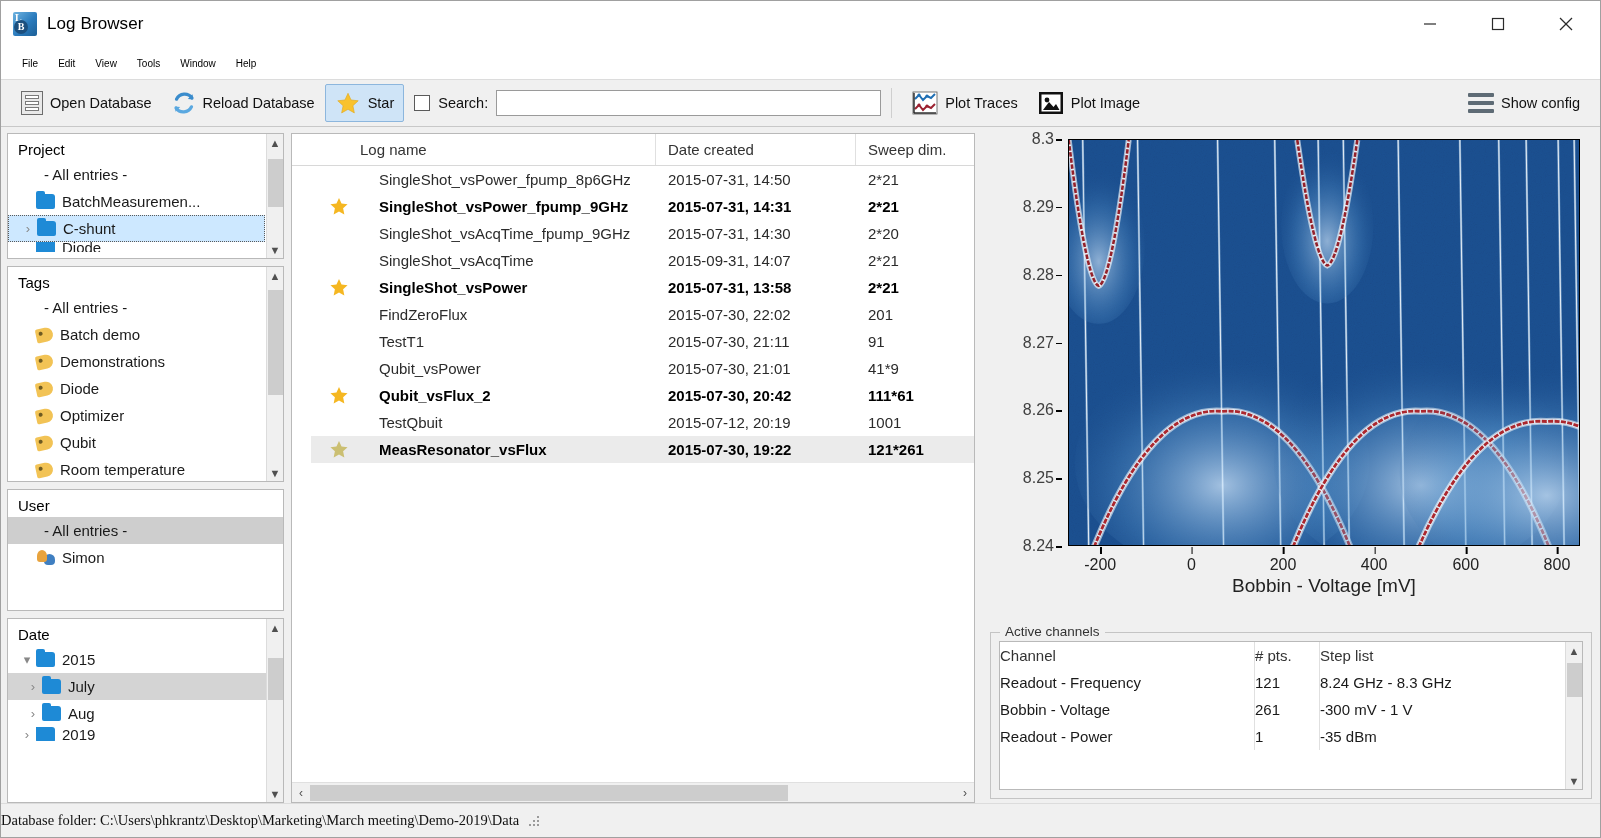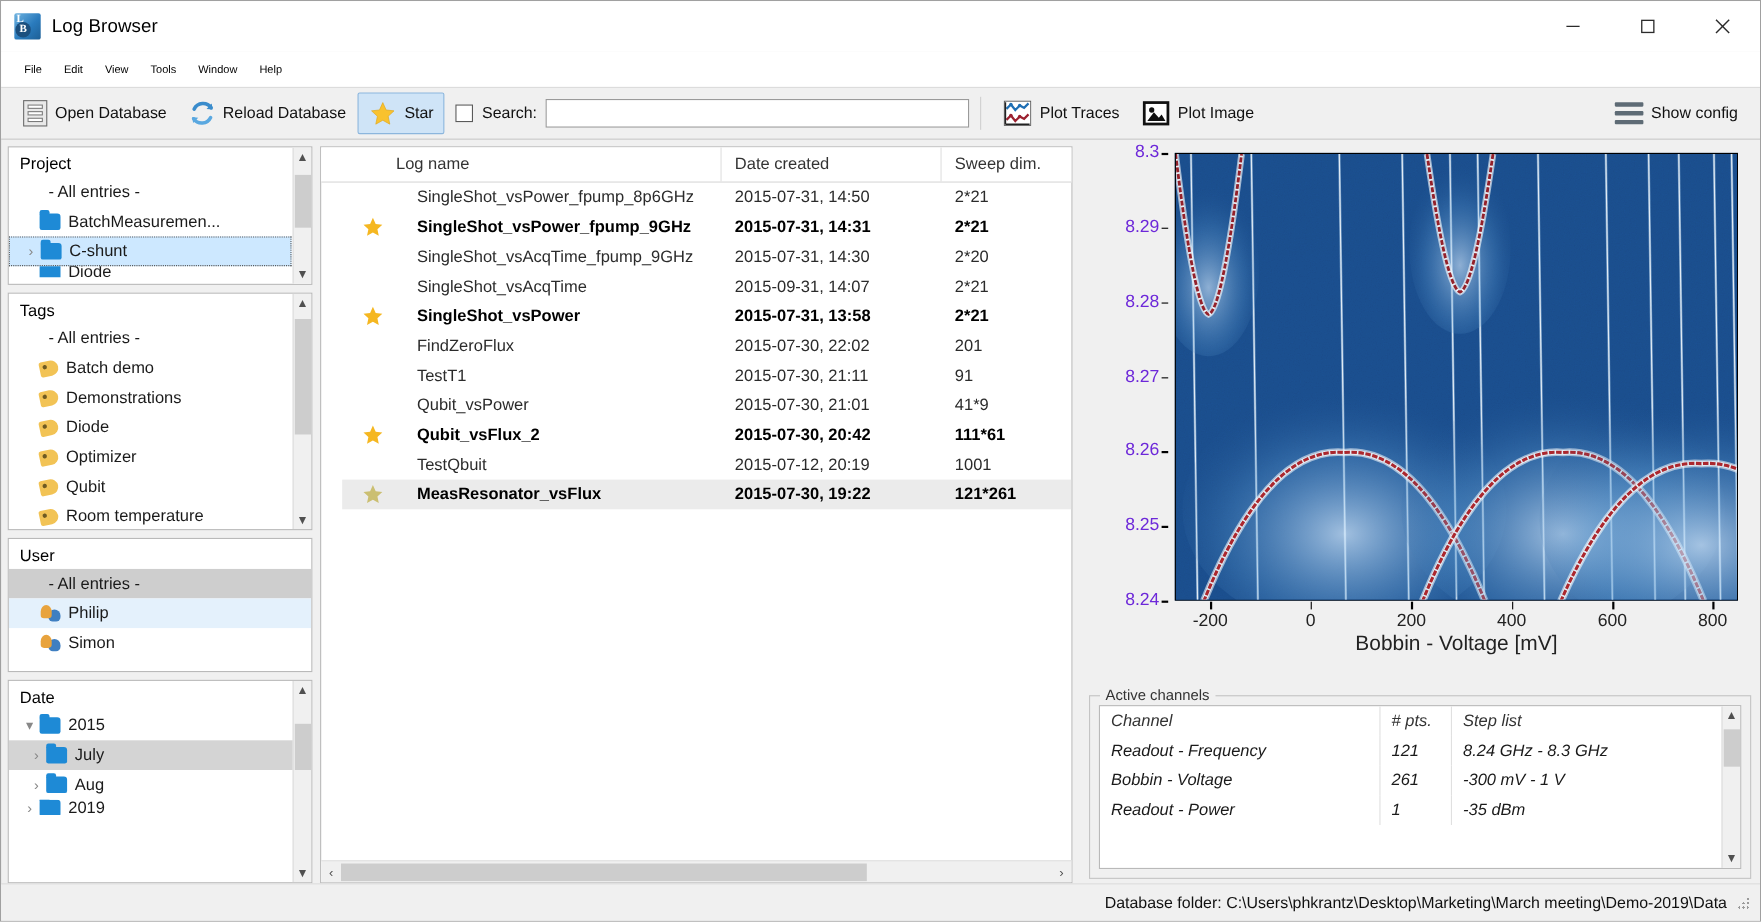--- a/index.html
+++ b/index.html
@@ -348,21 +348,21 @@
     font-size: 16px; color: #222;
     white-space: nowrap;
   }
   .plot-yticks {
     position: absolute;
     left: 20px; top: 6px;
     width: 60px; height: 407px;
   }
   .ytick {
     position: absolute; right: 8px;
-    font-size: 16px; color: #6d28d9;
+    font-size: 16px; color: #404040;
     transform: translateY(-50%);
     white-space: nowrap;
   }
   .ytick:after {
     content: ""; position: absolute;
     right: -8px; top: 50%;
     width: 6px; height: 1.6px; background: #000;
   }
   .plot-area {
     position: absolute;
@@ -419,34 +419,35 @@
     border: 1px solid #b9b9b9;
     position: relative;
     overflow: hidden;
   }
   .crow {
     display: flex; height: 27px;
     align-items: center;
     font-size: 15px; color: #1a1a1a;
   }
   .crow.head { color: #333; }
-  .cc { padding-left: 10px; white-space: nowrap; overflow: hidden; font-style: italic; }
+  .cc { padding-left: 0; white-space: nowrap; overflow: hidden; }
   .cc.c-name { width: 255px; border-right: 1px solid #e0e0e0; height:100%; display:flex; align-items:center; }
   .cc.c-pts  { width: 65px;  border-right: 1px solid #e0e0e0; height:100%; display:flex; align-items:center; }
   .cc.c-step { flex: 1; }
 
   
   .statusbar {
     height: 34px; min-height: 34px;
     background: #f0f0f0;
     border-top: 1px solid #dcdcdc;
     display: flex; align-items: center;
-    justify-content: flex-end;
+    justify-content: flex-start;
     padding-right: 8px;
     position: relative;
+    font-family: Liberation Serif, serif;
   }
   .status-text { font-size: 14.5px; color: #111; }
   .grip {
     width: 14px; height: 14px;
     margin-left: 8px;
     background:
       radial-gradient(circle 1px at 11px 3px,#9a9a9a 99%,transparent 0),
       radial-gradient(circle 1px at 7px 7px,#9a9a9a 99%,transparent 0),
       radial-gradient(circle 1px at 11px 7px,#9a9a9a 99%,transparent 0),
       radial-gradient(circle 1px at 3px 11px,#9a9a9a 99%,transparent 0),
@@ -645,25 +646,20 @@
           <div class="vsb-arrow">▼</div>
         </div>
       </div>
 
       <div class="panel panel-user">
         <div class="panel-title">User</div>
         <div class="panel-list">
           <div class="row sel-gray">
             <span class="ind"></span>
             <span style="margin-left:8px">- All entries -</span>
-          </div>
-          <div class="row sel-blue2">
-            <span class="ind"></span>
-              <span class="ico-user"></span>
-            <span>Philip</span>
           </div>
           <div class="row">
             <span class="ind"></span>
               <span class="ico-user"></span>
             <span>Simon</span>
           </div>
         </div>
       </div>
 
       <div class="panel panel-date">

